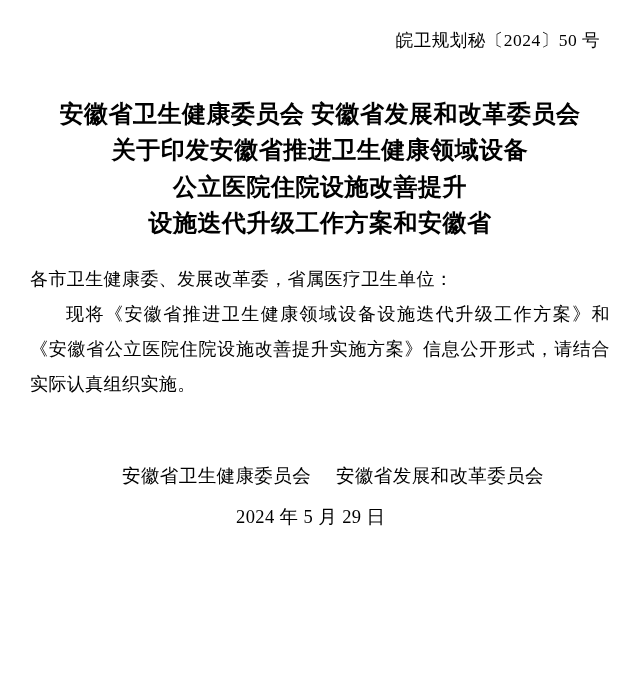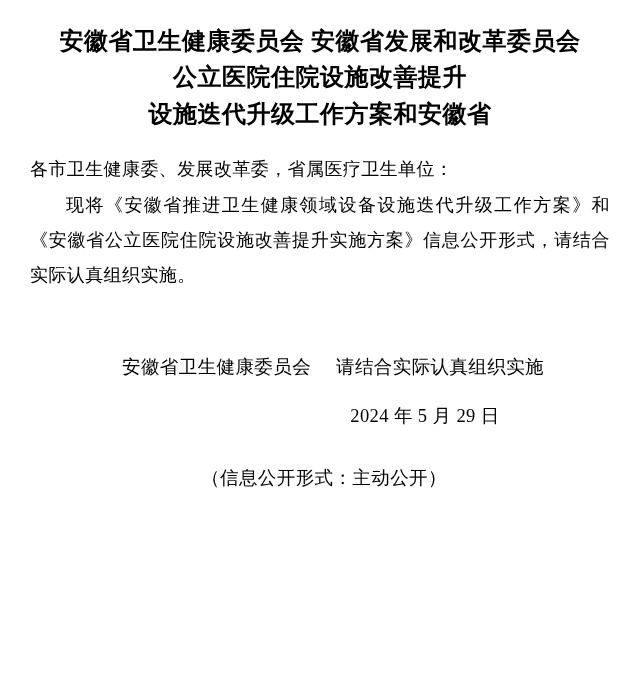--- a/index.html
+++ b/index.html
@@ -25,21 +25,21 @@
   .doc-number {
     margin-top: 28px;
     text-align: right;
     font-size: 17.5px;
     letter-spacing: 0.5px;
     padding-right: 14px;
     font-family: "Liberation Serif", "DejaVu Serif", serif;
   }
   
   .title-block {
-    margin-top: 23px;
+    margin-top: 44px;
     text-align: center;
     font-weight: bold;
     font-size: 24px;
     line-height: 1.52;
     letter-spacing: 0.5px;
     font-family: "Liberation Serif", "DejaVu Serif", serif;
   }
   .title-line {
     white-space: nowrap;
   }
@@ -66,53 +66,54 @@
     line-height: 2.0;
     letter-spacing: 0.4px;
   }
   .sign-row {
     display: flex;
     justify-content: center;
     gap: 25px;
     padding-left: 26px;
   }
   .sign-date {
-    text-align: center;
+    text-align: left;
     padding-left: 210px;
-    margin-top: 12px;
+    margin-top: 4px;
     white-space: nowrap;
   }
   .disclosure {
     margin-top: 30px;
     text-align: center;
     font-size: 18.5px;
     letter-spacing: 0.4px;
     padding-left: 8px;
   }
 </style>
 </head>
 <body>
 
 <div class="page">
 
+  <div class="doc-number">皖卫规划秘〔2024〕50 号</div>
 
   <div class="title-block">
     <div class="title-line">安徽省卫生健康委员会 安徽省发展和改革委员会</div>
+    <div class="title-line">关于印发安徽省推进卫生健康领域设备</div>
     <div class="title-line">公立医院住院设施改善提升</div>
     <div class="title-line">设施迭代升级工作方案和安徽省</div>
   </div>
 
   <div class="body-block">
     <p>各市卫生健康委、发展改革委，省属医疗卫生单位：</p>
     <p class="indent">现将《安徽省推进卫生健康领域设备设施迭代升级工作方案》和《安徽省公立医院住院设施改善提升实施方案》信息公开形式，请结合实际认真组织实施。</p>
   </div>
 
   <div class="sign-block">
     <div class="sign-row">
       <span>安徽省卫生健康委员会</span>
-      <span>请结合实际认真组织实施</span>
+      <span>安徽省发展和改革委员会</span>
     </div>
     <div class="sign-date">2024 年 5 月 29 日</div>
   </div>
 
-  <div class="disclosure">（信息公开形式：主动公开）</div>
 
 </div>
 
 </body></html>

